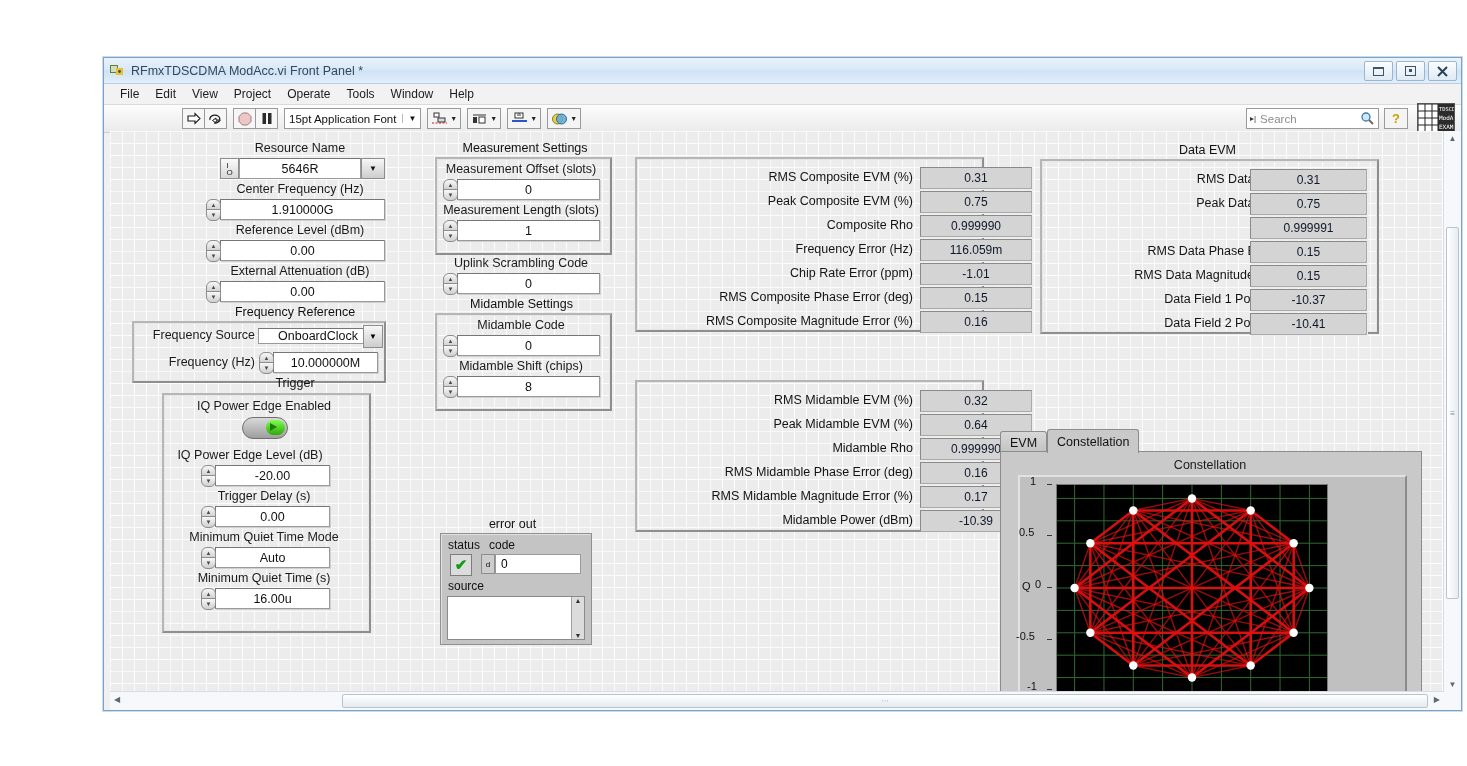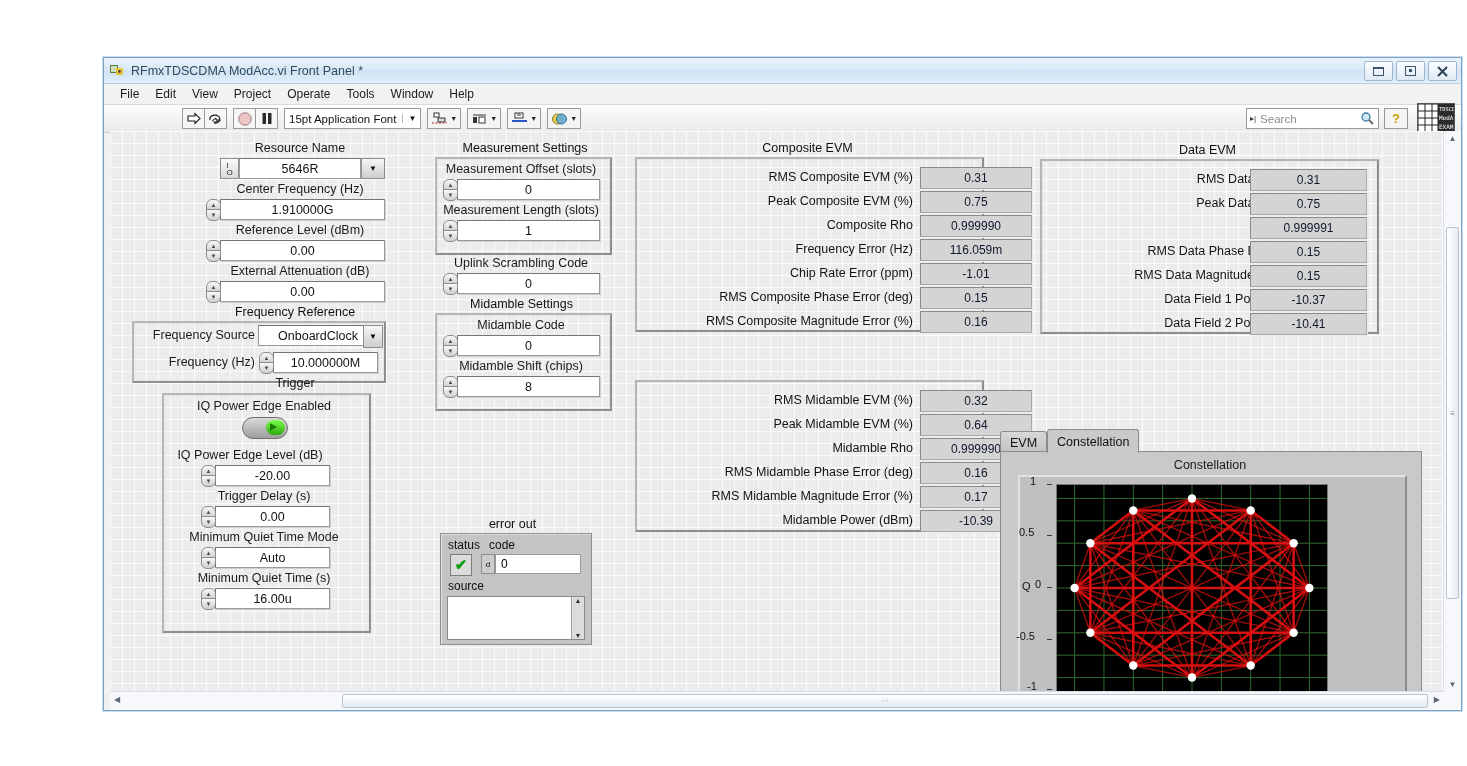--- a/index.html
+++ b/index.html
@@ -325,21 +325,21 @@
         <span class="spin">
             <i class="up">▲</i>
             <i class="dn">▼</i>
           </span>
         <span class="field">0.00</span>
       </div>
 
       <div class="grptitle" style="left:95px;top:174px;width:180px;">Frequency Reference</div>
       <div class="grp" style="left:22px;top:190px;width:250px;height:58px;"></div>
       <div class="lbl" style="position:absolute;left:30px;top:197px;width:115px;text-align:right;">Frequency Source</div>
-      <div class="combo" style="left:148px;top:194px;width:120px;">
+      <div class="combo" style="left:148px;top:194px;width:120px;align-items:center;">
         <span class="val">OnboardClock</span>
       </div>
       <div style="position:absolute;left:253px;top:194px;width:18px;height:21px;border:1px solid #8d8d8d;
                   background:linear-gradient(to bottom,#f7f7f7,#cdcdcd);display:flex;align-items:center;justify-content:center;font-size:8px;">▼</div>
 
       <div class="lbl" style="position:absolute;left:30px;top:224px;width:115px;text-align:right;">Frequency (Hz)</div>
       <div class="ctrl" style="left:148px;top:221px;width:120px;">
         <span class="spin">
             <i class="up">▲</i>
             <i class="dn">▼</i>
@@ -452,21 +452,20 @@
         <div style="position:absolute;left:7px;top:45px;font-size:12px;color:#111;">source</div>
         <div class="srcbox" style="position:absolute;left:6px;top:62px;width:136px;height:42px;">
           <span style="display:block;padding:2px 4px;font-size:12px;"></span>
           <span class="srcbar">
             <i>▲</i>
               <i>▼</i>
           </span>
         </div>
       </div>
 
-      <div class="grptitle" style="left:525px;top:10px;width:345px;">Composite EVM</div>
       <div class="grp" style="left:525px;top:26px;width:345px;height:171px;"></div>
       <div id="composite-rows">
           <div class="indlabel" style="left: 533px; top: 39px; width: 270px;">RMS Composite EVM (%)</div>
           <div class="ind" style="left: 810px; top: 36px; width: 110px;">0.31</div>
           <div class="indlabel" style="left: 533px; top: 63px; width: 270px;">Peak Composite EVM (%)</div>
           <div class="ind" style="left: 810px; top: 60px; width: 110px;">0.75</div>
           <div class="indlabel" style="left: 533px; top: 87px; width: 270px;">Composite Rho</div>
           <div class="ind" style="left: 810px; top: 84px; width: 110px;">0.999990</div>
           <div class="indlabel" style="left: 533px; top: 111px; width: 270px;">Frequency Error (Hz)</div>
           <div class="ind" style="left: 810px; top: 108px; width: 110px;">116.059m</div>

